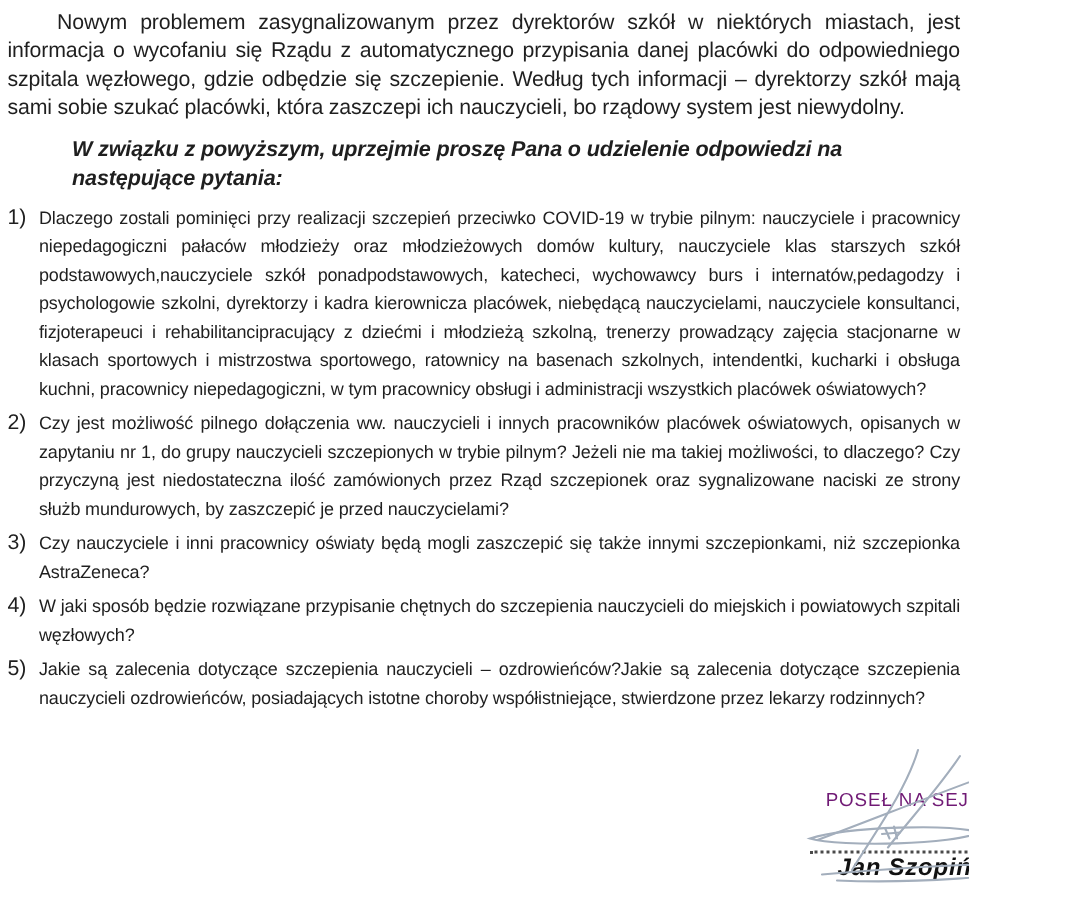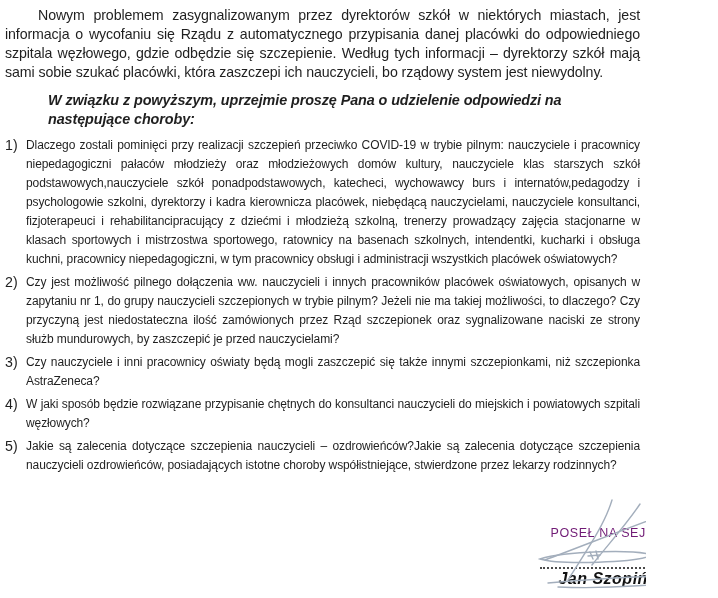--- a/index.html
+++ b/index.html
@@ -89,38 +89,38 @@
   }
 </style>
 </head>
 <body>
 
 <div class="page">
   <div class="content">
 
     <p class="intro">Nowym problemem zasygnalizowanym przez dyrektorów szkół w niektórych miastach, jest informacja o wycofaniu się Rządu z automatycznego przypisania danej placówki do odpowiedniego szpitala węzłowego, gdzie odbędzie się szczepienie. Według tych informacji – dyrektorzy szkół mają sami sobie szukać placówki, która zaszczepi ich nauczycieli, bo rządowy system jest niewydolny.</p>
 
-    <p class="request">W związku z powyższym, uprzejmie proszę Pana o udzielenie odpowiedzi na następujące choroby:</p>
+    <p class="request">W związku z powyższym, uprzejmie proszę Pana o udzielenie odpowiedzi na następujące pytania:</p>
 
     <div class="questions">
       <div class="q-row">
         <span class="q-num">1)</span>
         <span class="q-text">Dlaczego zostali pominięci przy realizacji szczepień przeciwko COVID-19 w trybie pilnym: nauczyciele i pracownicy niepedagogiczni pałaców młodzieży oraz młodzieżowych domów kultury, nauczyciele klas starszych szkół podstawowych,nauczyciele szkół ponadpodstawowych, katecheci, wychowawcy burs i internatów,pedagodzy i psychologowie szkolni, dyrektorzy i kadra kierownicza placówek, niebędącą nauczycielami, nauczyciele konsultanci, fizjoterapeuci i rehabilitancipracujący z dziećmi i młodzieżą szkolną, trenerzy prowadzący zajęcia stacjonarne w klasach sportowych i mistrzostwa sportowego, ratownicy na basenach szkolnych, intendentki, kucharki i obsługa kuchni, pracownicy niepedagogiczni, w tym pracownicy obsługi i administracji wszystkich placówek oświatowych?</span>
       </div>
       <div class="q-row">
         <span class="q-num">2)</span>
         <span class="q-text">Czy jest możliwość pilnego dołączenia ww. nauczycieli i innych pracowników placówek oświatowych, opisanych w zapytaniu nr 1, do grupy nauczycieli szczepionych w trybie pilnym? Jeżeli nie ma takiej możliwości, to dlaczego? Czy przyczyną jest niedostateczna ilość zamówionych przez Rząd szczepionek oraz sygnalizowane naciski ze strony służb mundurowych, by zaszczepić je przed nauczycielami?</span>
       </div>
       <div class="q-row">
         <span class="q-num">3)</span>
         <span class="q-text">Czy nauczyciele i inni pracownicy oświaty będą mogli zaszczepić się także innymi szczepionkami, niż szczepionka AstraZeneca?</span>
       </div>
       <div class="q-row">
         <span class="q-num">4)</span>
-        <span class="q-text">W jaki sposób będzie rozwiązane przypisanie chętnych do konsultanci nauczycieli do miejskich i powiatowych szpitali węzłowych?</span>
+        <span class="q-text">W jaki sposób będzie rozwiązane przypisanie chętnych do szczepienia nauczycieli do miejskich i powiatowych szpitali węzłowych?</span>
       </div>
       <div class="q-row">
         <span class="q-num">5)</span>
         <span class="q-text">Jakie są zalecenia dotyczące szczepienia nauczycieli – ozdrowieńców?Jakie są zalecenia dotyczące szczepienia nauczycieli ozdrowieńców, posiadających istotne choroby współistniejące, stwierdzone przez lekarzy rodzinnych?</span>
       </div>
     </div>
   </div>
 
   <div class="signature-block">
     <div class="sig-title">POSEŁ NA SEJM RP</div>

